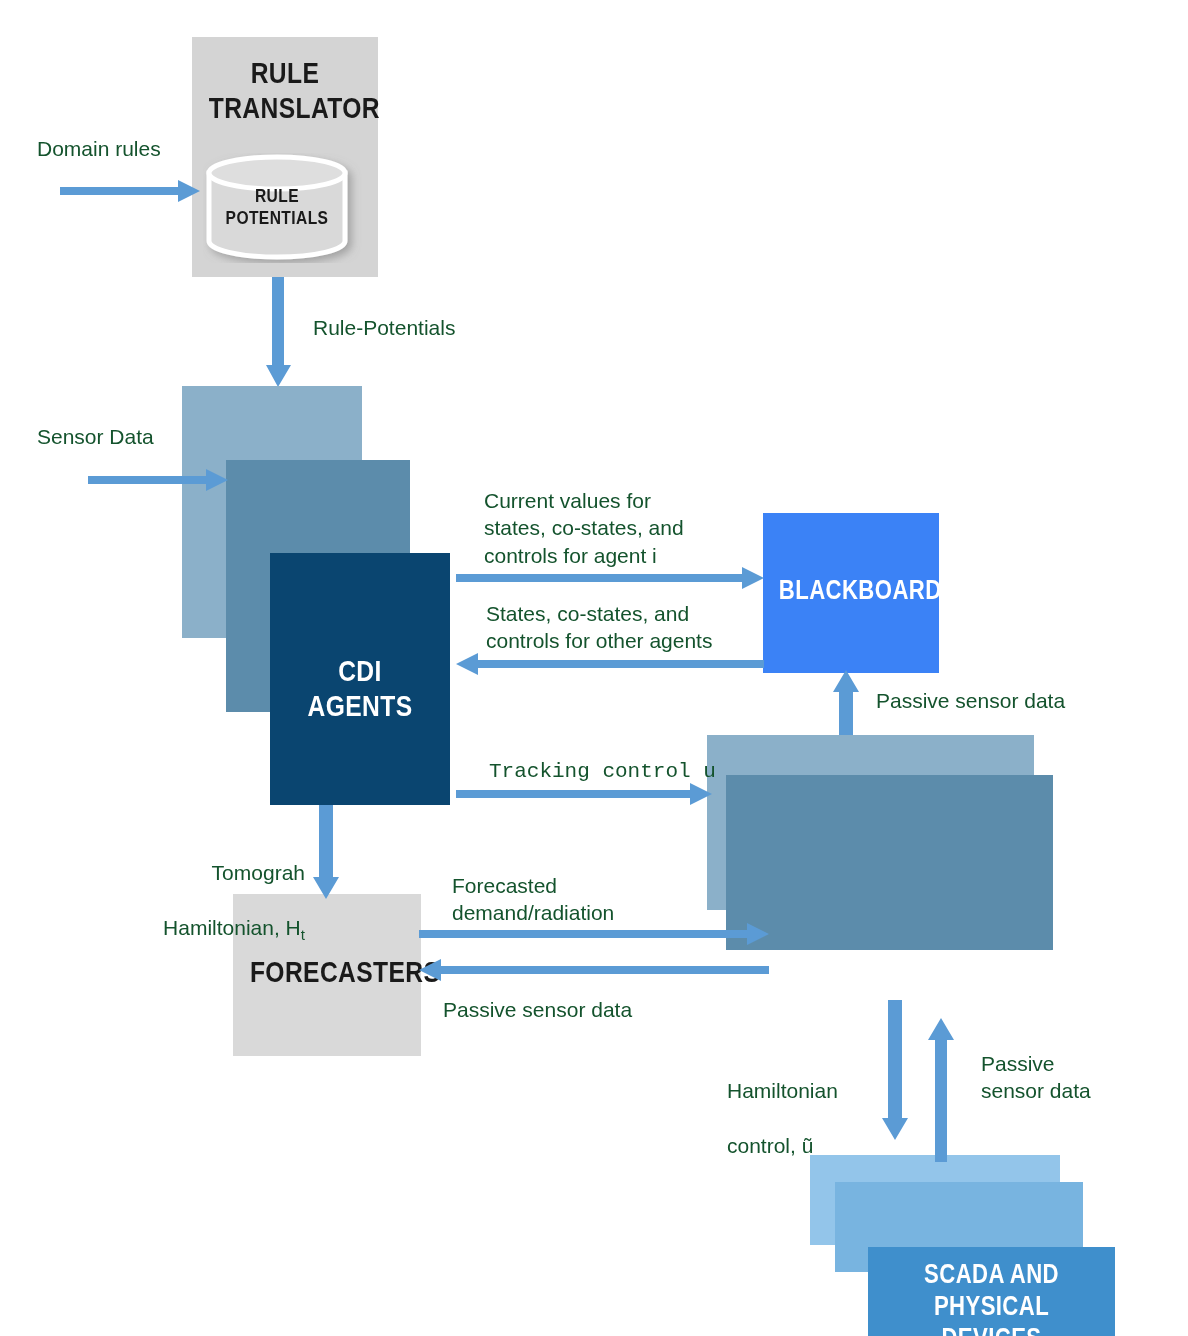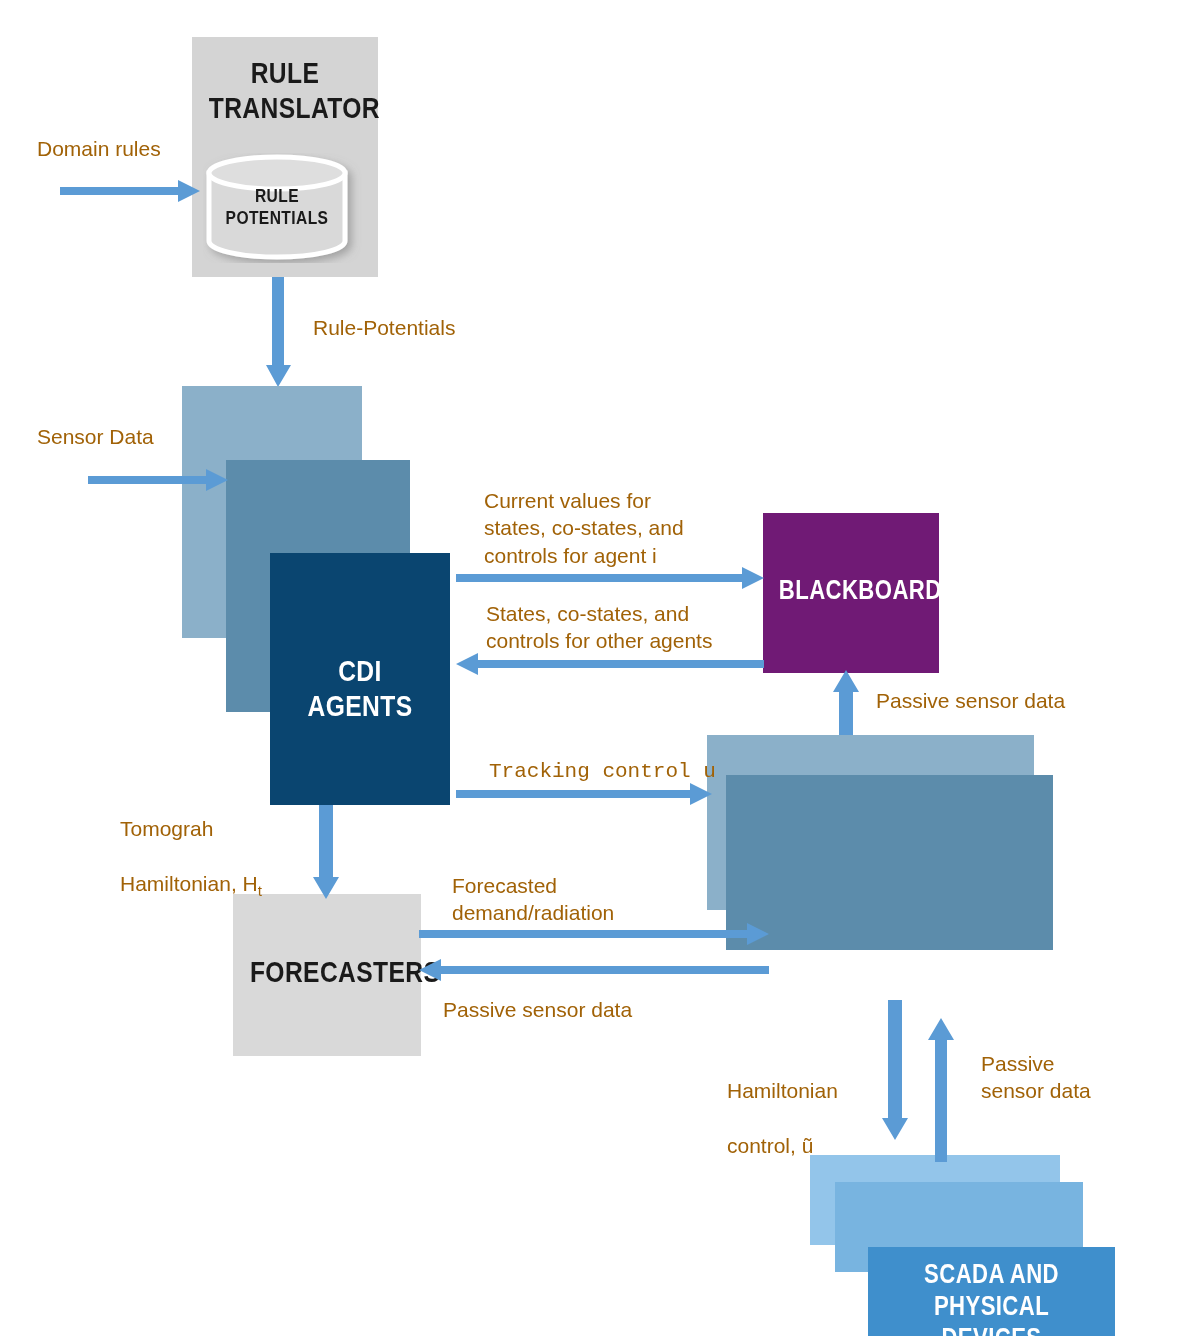--- a/index.html
+++ b/index.html
@@ -31,21 +31,21 @@
     font-weight: 700;
     letter-spacing: 0.5px;
     line-height: 1.18;
     transform: scaleX(0.82);
   }
   .node-label.dark {
     color: #1a1a1a;
   }
   .edge-label {
     position: absolute;
-    color: #a16207;
+    color: #14532d;
     font-family: "Liberation Sans", sans-serif;
     font-size: 21px;
     line-height: 1.30;
     white-space: pre-line;
   }
   .arrow {
     position: absolute;
   }
   .rt-shell {
     background: #d4d4d4;
@@ -104,21 +104,21 @@
     <div class="node-label" style="top:100px; font-size:30px;">CDI AGENTS</div>
   </div>
 
   <div class="edge-label" style="left:37px; top:423px;">Sensor Data</div>
   <div class="arrow" style="left:88px; top:467px; width:140px; height:26px;">
     <svg width="140" height="26" viewBox="0 0 140 26">
       <path d="M0 9 L118 9 L118 2 L140 13 L118 24 L118 17 L0 17 Z" fill="#5b9bd5"></path>
     </svg>
   </div>
 
-  <div class="box" style="left:763px; top:513px; width:176px; height:160px; background:#701a75;">
+  <div class="box" style="left:763px; top:513px; width:176px; height:160px; background:#3b82f6;">
     <div class="node-label" style="top:62px; font-size:27px;">BLACKBOARD</div>
   </div>
 
   <div class="edge-label" style="left:484px; top:487px;">Current values for
 states, co-states, and
 controls for agent i</div>
   <div class="arrow" style="left:456px; top:566px; width:308px; height:24px;">
     <svg width="308" height="24" viewBox="0 0 308 24">
       <path d="M0 8 L286 8 L286 1 L308 12 L286 23 L286 16 L0 16 Z" fill="#5b9bd5"></path>
     </svg>
@@ -151,21 +151,21 @@
 
   <div class="box" style="left:233px; top:894px; width:188px; height:162px; background:#d9d9d9;">
     <div class="node-label dark" style="top:60px; font-size:30px;">FORECASTERS</div>
   </div>
 
   <div class="arrow" style="left:313px; top:805px; width:26px; height:94px;">
     <svg width="26" height="94" viewBox="0 0 26 94">
       <path d="M6 0 L20 0 L20 72 L26 72 L13 94 L0 72 L6 72 Z" fill="#5b9bd5"></path>
     </svg>
   </div>
-  <div class="edge-label" style="left:120px; top:788px; text-align:left; width:185px;">
+  <div class="edge-label" style="left:120px; top:832px; text-align:right; width:185px;">
     <span>Tomograh</span><br>
     <span>Hamiltonian, H</span><span class="sub">t</span>
   </div>
 
   <div class="edge-label" style="left:452px; top:872px;">Forecasted
 demand/radiation</div>
   <div class="arrow" style="left:419px; top:922px; width:350px; height:24px;">
     <svg width="350" height="24" viewBox="0 0 350 24">
       <path d="M0 8 L328 8 L328 1 L350 12 L328 23 L328 16 L0 16 Z" fill="#5b9bd5"></path>
     </svg>

